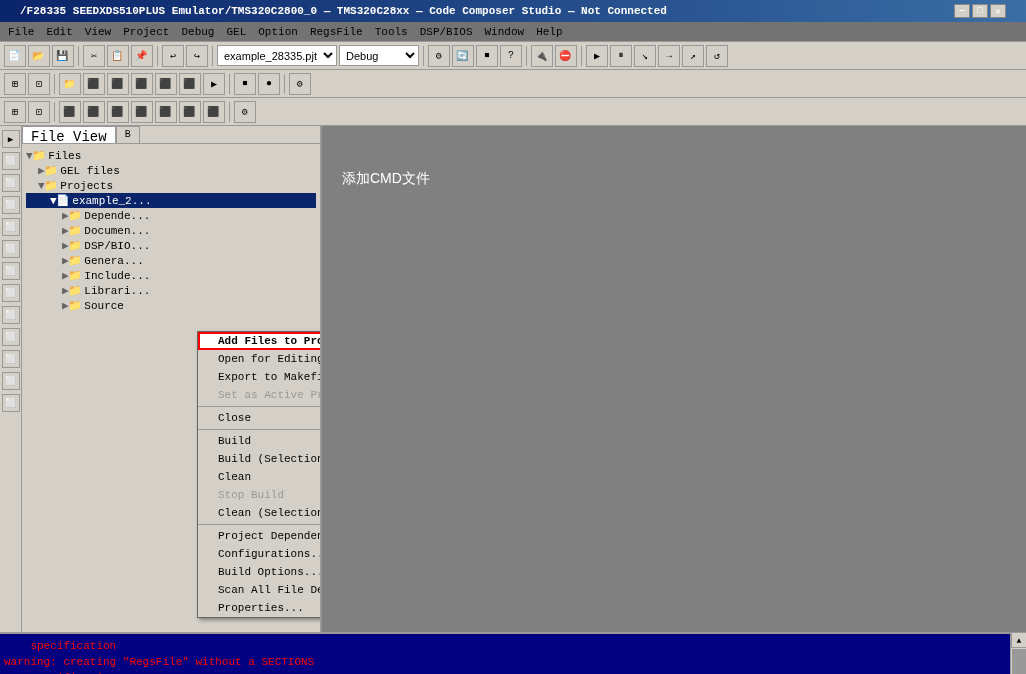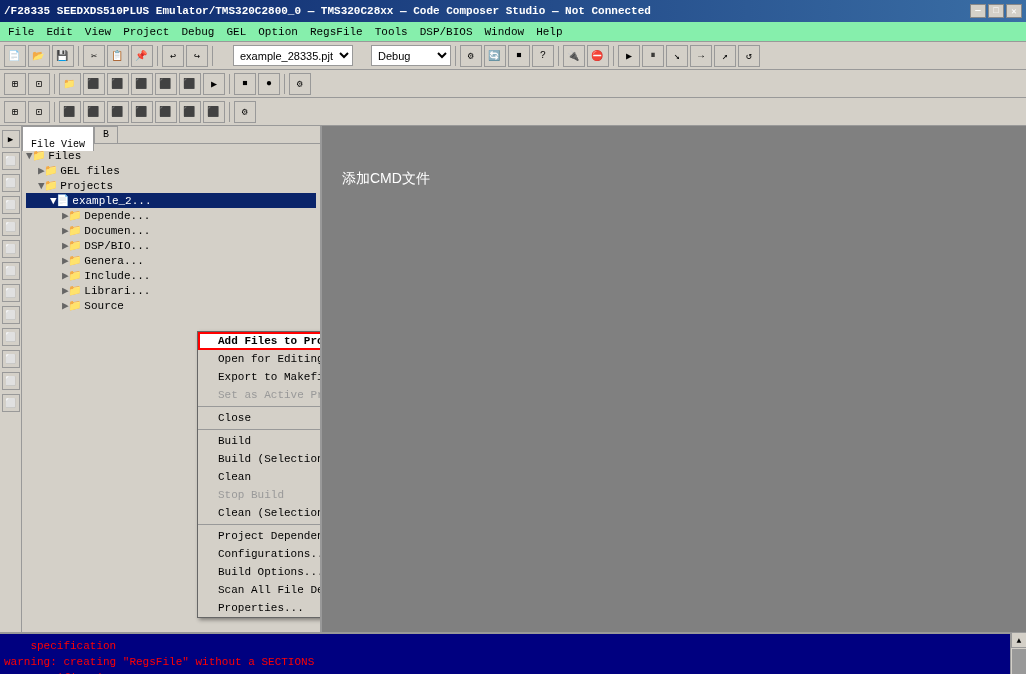--- a/index.html
+++ b/index.html
@@ -13,21 +13,21 @@
     }
 
     
     #title-bar {
       background: linear-gradient(to right, #0a246a, #3a6ea5);
       color: white;
       height: 22px;
       display: flex;
       align-items: center;
       justify-content: space-between;
-      padding: 0 4px;
+      padding: 0 20px;
       font-size: 11px;
       font-weight: bold;
       gap: 32px;
     }
     #title-bar-buttons {
       display: flex;
       gap: 2px;
     }
     .title-btn {
       width: 16px;
@@ -36,21 +36,21 @@
       border: 1px solid #888;
       font-size: 9px;
       display: flex;
       align-items: center;
       justify-content: center;
       cursor: pointer;
     }
 
     
     #menu-bar {
-      background: #86efac;
+      background: #737373;
       height: 20px;
       display: flex;
       align-items: center;
       border-bottom: 1px solid #999;
       padding: 0 2px;
     }
     .menu-item {
       padding: 2px 6px;
       font-size: 11px;
       cursor: pointer;
@@ -78,21 +78,20 @@
       font-size: 10px;
       cursor: pointer;
     }
     .tb-sep { width: 1px; height: 20px; background: #999; margin: 0 2px; }
     .tb-combo {
       height: 21px;
       font-size: 11px;
       background: white;
       border: 1px solid #999;
       padding: 0 2px;
-      margin-left: 16px;
     }
 
     
     #toolbar2 {
       background: #d4d0c8;
       height: 28px;
       display: flex;
       align-items: center;
       padding: 2px 4px;
       border-bottom: 1px solid #999;
@@ -353,21 +352,21 @@
     <div class="sidebar-icon">⬜</div>
     <div class="sidebar-icon">⬜</div>
     <div class="sidebar-icon">⬜</div>
     <div class="sidebar-icon">⬜</div>
   </div>
 
   <div id="file-tree">
     <div style="background:#d4d0c8; height:100%; position:relative; overflow:hidden;">
 
       <div style="display:flex; background:#d4d0c8; border-bottom:1px solid #999; height:18px;">
-        <div style="padding:12px 8px; border:1px solid #999; border-bottom:none; background:white; font-size:10px; cursor:pointer;">File View</div>
+        <div style="padding:2px 8px; border:1px solid #999; border-bottom:none; background:white; font-size:14px; cursor:pointer;">File View</div>
         <div style="padding:2px 8px; border:1px solid #999; border-bottom:none; background:#d4d0c8; font-size:10px; cursor:pointer;">B</div>
       </div>
 
       <div style="padding:4px; font-size:11px; font-family:'Courier New',monospace;">
         <div class="tree-item">
           <span style="color:#666;">▼</span>
           <span class="folder-icon">📁</span>
           <span>Files</span>
         </div>
         <div class="tree-item" style="padding-left:12px;">

